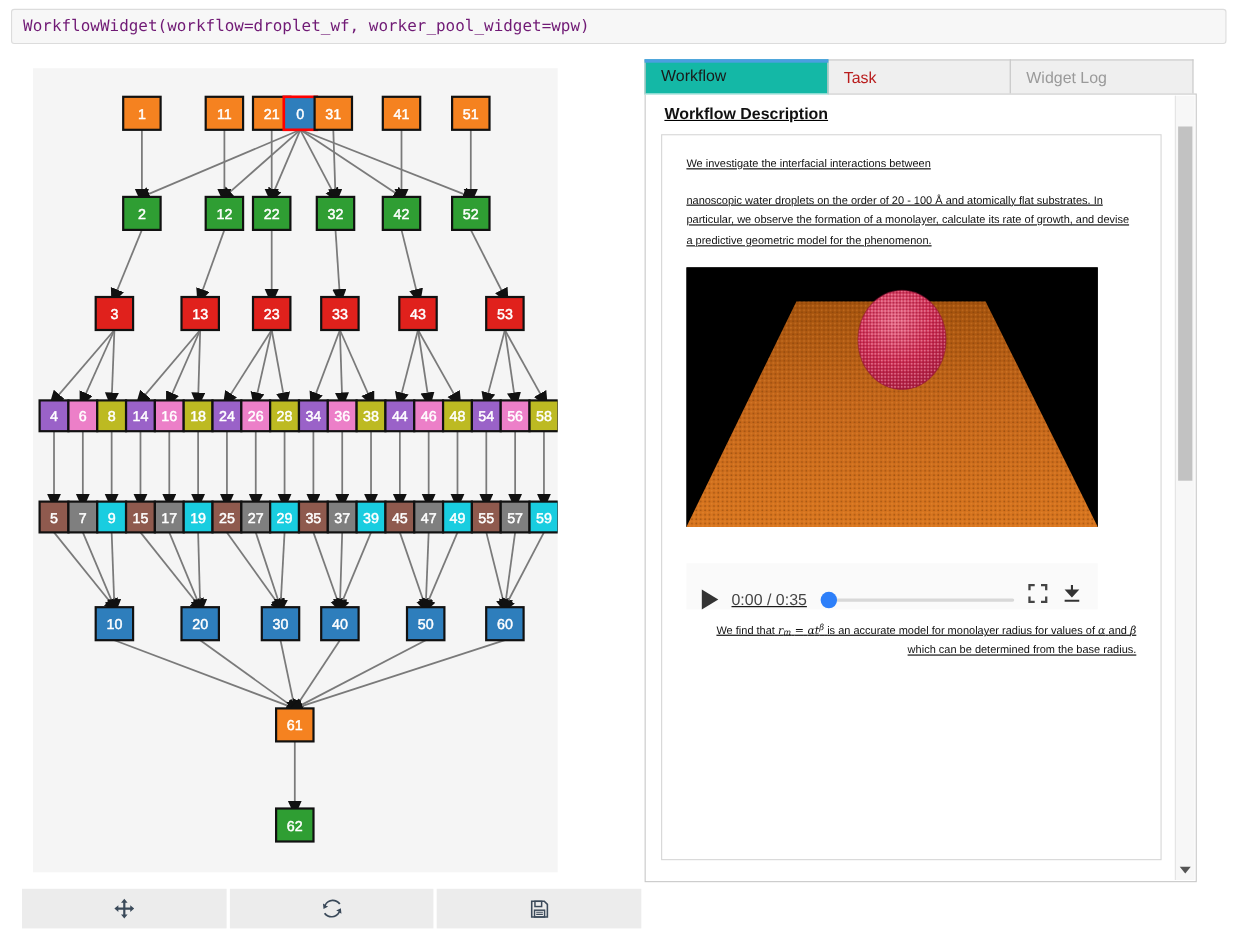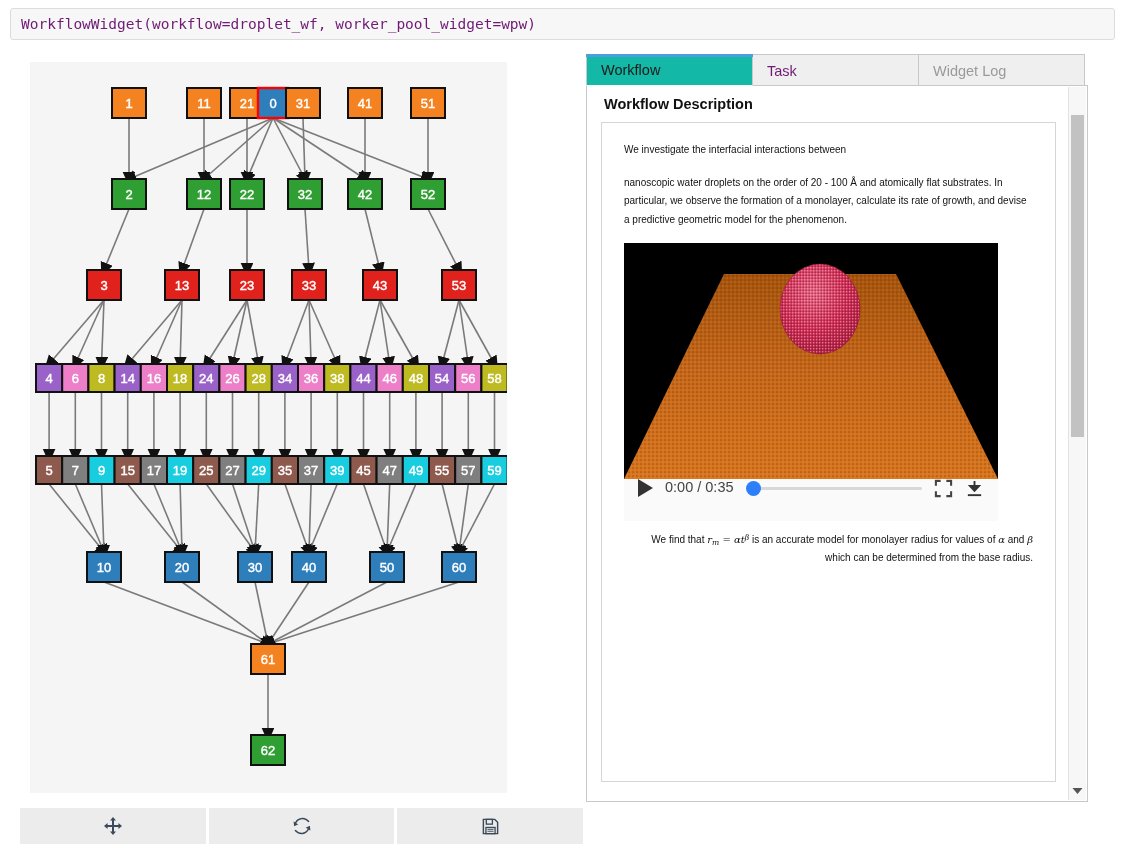--- a/index.html
+++ b/index.html
@@ -87,35 +87,36 @@
     color: #1a1a1a;
     border-top: 1px solid #4a9fe0;
     border-bottom: 1px solid #ffffff;
     z-index: 3;
   }
   .tab.active::before {
     content: "";
     position: absolute; left: -1px; right: -1px; top: -1px;
     height: 3px; background: #4a9fe0;
   }
-  .tab.tab-mid { color: #701a75; }
+  .tab.tab-mid { color: #b91c1c; }
 
   .tab-body {
     position: absolute;
     left: 0; top: 31px;
     width: 502px; height: 717px;
     background: #ffffff;
     border: 1px solid #c8c8c8;
     overflow: hidden;
   }
   .tab-inner {
     position: absolute;
     left: 0; top: 0; right: 19px; bottom: 0;
     padding: 10px 12px 0 14px;
     overflow: hidden;
+    text-decoration: underline;
   }
   .section-title {
     font-size: 14.5px;
     font-weight: bold;
     color: #111;
     margin: 0 0 10px 3px;
   }
   .desc-card {
     border: 1px solid #d6d6d6;
     background: #fff;
@@ -140,23 +141,24 @@
   .math { font-family: "DejaVu Serif", "Liberation Serif", serif; font-style: italic; }
   .math .sub { font-size: 0.76em; vertical-align: -0.22em; }
   .math .sup { font-size: 0.76em; vertical-align: 0.45em; }
 
   
   .video-box { width: 374px; margin: 2px 0 10px 0; }
   .video-frame { width: 374px; height: 236px; background: #000; position: relative; overflow: hidden; display:block; }
   .video-controls {
     width: 374px; height: 42px;
     background: #fafafa;
-    display: flex; align-items: flex-start;
+    display: flex; align-items: flex-end;
     padding: 0 14px;
     gap: 12px;
+    margin-top: 33px;
   }
   .vc-play { width: 0; height: 0; border-left: 15px solid #333; border-top: 9px solid transparent; border-bottom: 9px solid transparent; cursor: pointer; }
   .vc-time { font-size: 14.5px; color: #444; font-family: "Liberation Sans", sans-serif; white-space: nowrap; }
   .vc-slider { flex: 1; position: relative; height: 18px; display:flex; align-items:center; cursor: pointer; }
   .vc-track { position: absolute; left: 6px; right: 0; height: 3px; background: #d8d8d8; border-radius: 2px; }
   .vc-knob { position: absolute; left: 0; width: 15px; height: 15px; border-radius: 50%; background: #2d7ff9; }
   .vc-icon { cursor: pointer; }
 
   
   .vscroll {

